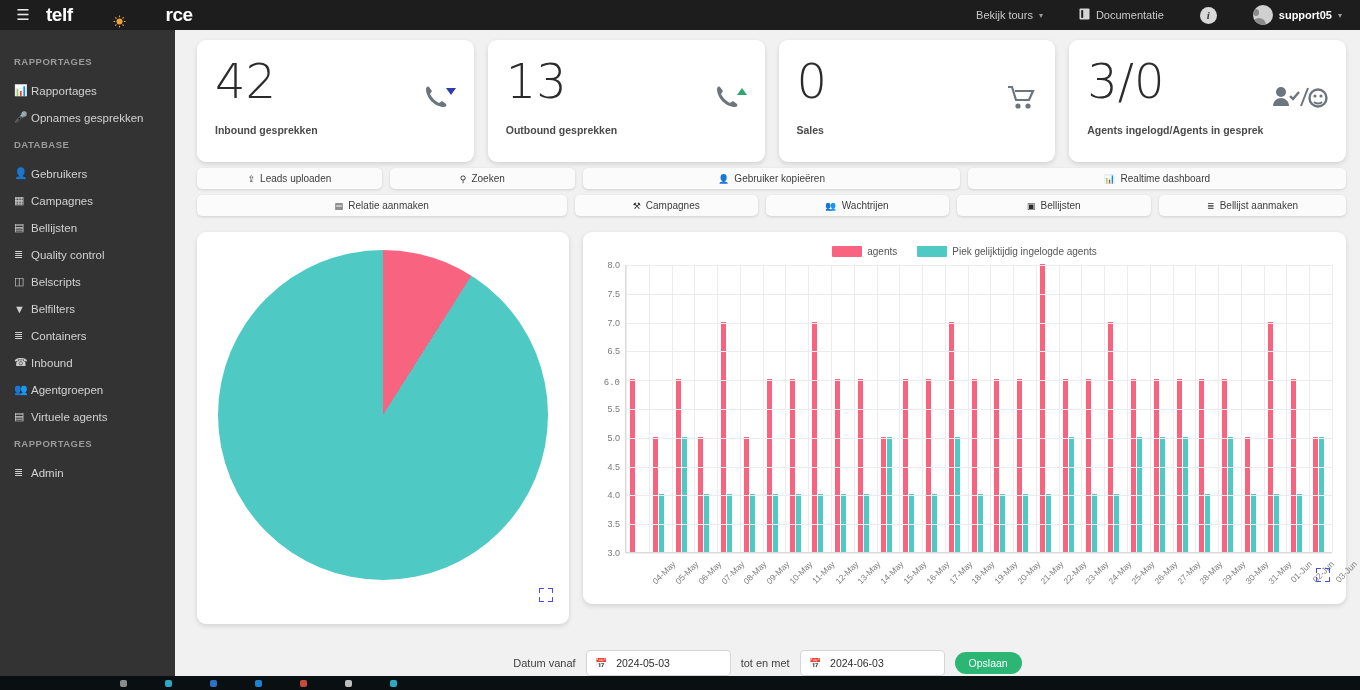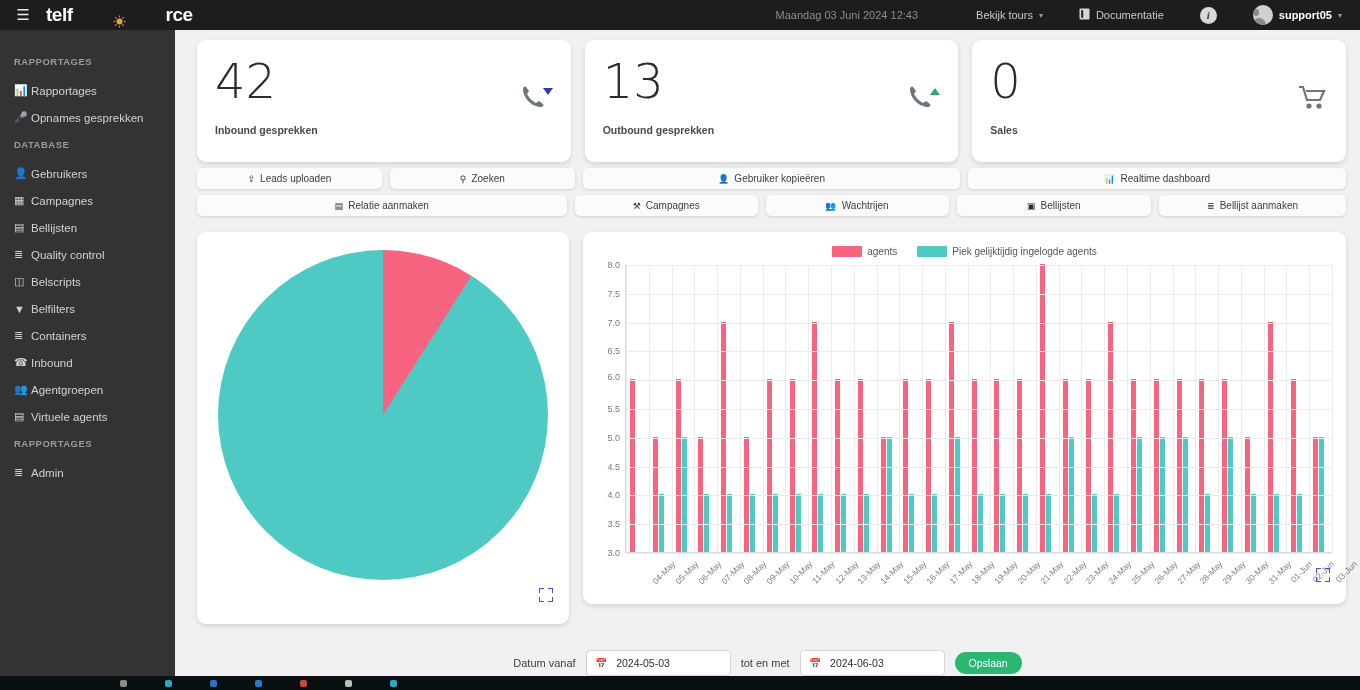--- a/index.html
+++ b/index.html
@@ -205,21 +205,20 @@
             <line x1="10.8" y1="6.5" x2="12.5" y2="6.5"></line>
             <line x1="2.3" y1="2.3" x2="3.5" y2="3.5"></line>
             <line x1="9.5" y1="9.5" x2="10.7" y2="10.7"></line>
             <line x1="10.7" y1="2.3" x2="9.5" y2="3.5"></line>
             <line x1="3.5" y1="9.5" x2="2.3" y2="10.7"></line>
           </g>
         </svg></span>
       <span>rce</span>
   </div>
   <div class="topbar-right">
-    <div class="tb-item tb-datetime">Maandag 03 Juni 2024 12:43</div>
     <div class="tb-item">
       <span>Bekijk tours</span>
       <span class="tb-caret">▾</span>
     </div>
     <div class="tb-item">
       <span><svg width="11" height="12" viewBox="0 0 11 12">
             <rect x="0.5" y="0.5" width="10" height="11" rx="1" fill="#d5d5d5"></rect>
             <rect x="2.2" y="2.2" width="2" height="7.6" fill="#1d1d1d"></rect>
           </svg></span>
       <span>Documentatie</span>
@@ -328,20 +327,34 @@
             <path d="M24 11h10l-5-7z" fill="#2aa86a"></path>
           </svg></div>
       </div>
       <div class="kpi">
         <div class="kpi-val">0</div>
         <div class="kpi-lbl">Sales</div>
         <div class="kpi-ico"><svg width="30" height="28" viewBox="0 0 30 28">
             <path d="M1 3h4l4 13h13l4-9H8" fill="none" stroke="#6c757d" stroke-width="2.2"></path>
             <circle cx="11" cy="22" r="2.6" fill="#6c757d"></circle>
             <circle cx="21" cy="22" r="2.6" fill="#6c757d"></circle>
+          </svg></div>
+      </div>
+      <div class="kpi">
+        <div class="kpi-val">3/0</div>
+        <div class="kpi-lbl">Agents ingelogd/Agents in gesprek</div>
+        <div class="kpi-ico"><svg width="56" height="28" viewBox="0 0 56 28">
+            <circle cx="9" cy="8" r="5" fill="#6c757d"></circle>
+            <path d="M1 22c0-5 4-8 8-8s8 3 8 8z" fill="#6c757d"></path>
+            <path d="M18 12l3 3 6-7" fill="none" stroke="#6c757d" stroke-width="2.4"></path>
+            <line x1="29" y1="22" x2="36" y2="4" stroke="#6c757d" stroke-width="2"></line>
+            <circle cx="46" cy="14" r="8.5" fill="none" stroke="#6c757d" stroke-width="2.4"></circle>
+            <circle cx="43" cy="12" r="1.6" fill="#6c757d"></circle>
+            <circle cx="49" cy="12" r="1.6" fill="#6c757d"></circle>
+            <path d="M42 18c2 2 6 2 8 0" fill="none" stroke="#6c757d" stroke-width="2"></path>
           </svg></div>
       </div>
     </div>
 
   <div class="actions">
     <div class="arow" id="arow1">
         <div class="abtn" style="width: 188px;">
           <span class="abtn-ico">⇪</span>
           <span>Leads uploaden</span>
         </div>
@@ -408,21 +421,21 @@
           </div>
         </div>
       <div class="plot">
         <div class="yaxis" id="yaxis">
             <div class="ytick" style="top: 288px;">3.0</div>
             <div class="ytick" style="top: 259.2px;">3.5</div>
             <div class="ytick" style="top: 230.4px;">4.0</div>
             <div class="ytick" style="top: 201.6px;">4.5</div>
             <div class="ytick" style="top: 172.8px;">5.0</div>
             <div class="ytick" style="top: 144px;">5.5</div>
-            <div class="ytick" style="top: 112px;">6.0</div>
+            <div class="ytick" style="top: 118px; font-family: Liberation Mono, monospace;">6.0</div>
             <div class="ytick" style="top: 86.4px;">6.5</div>
             <div class="ytick" style="top: 57.6px;">7.0</div>
             <div class="ytick" style="top: 28.8px;">7.5</div>
             <div class="ytick" style="top: 0px;">8.0</div>
           </div>
         <div class="grid" id="grid">
           <div class="bars" id="bars">
               <div class="bgroup" style="left: 0.580645%; width: 2.25806%;">
                 <div class="bar" style="height: 172.8px; background: rgb(248, 100, 127);"></div>
                 <div class="bar" style="height: 0px; background: rgb(78, 201, 196);"></div>

